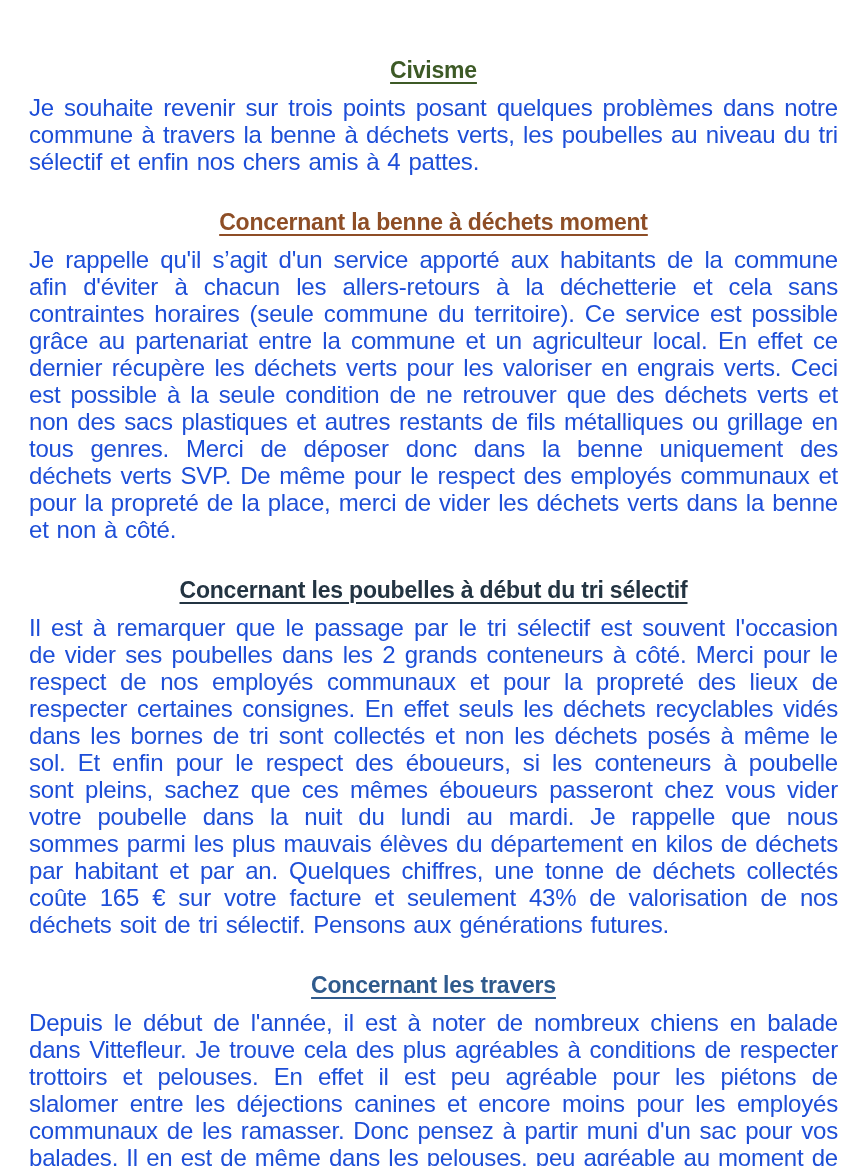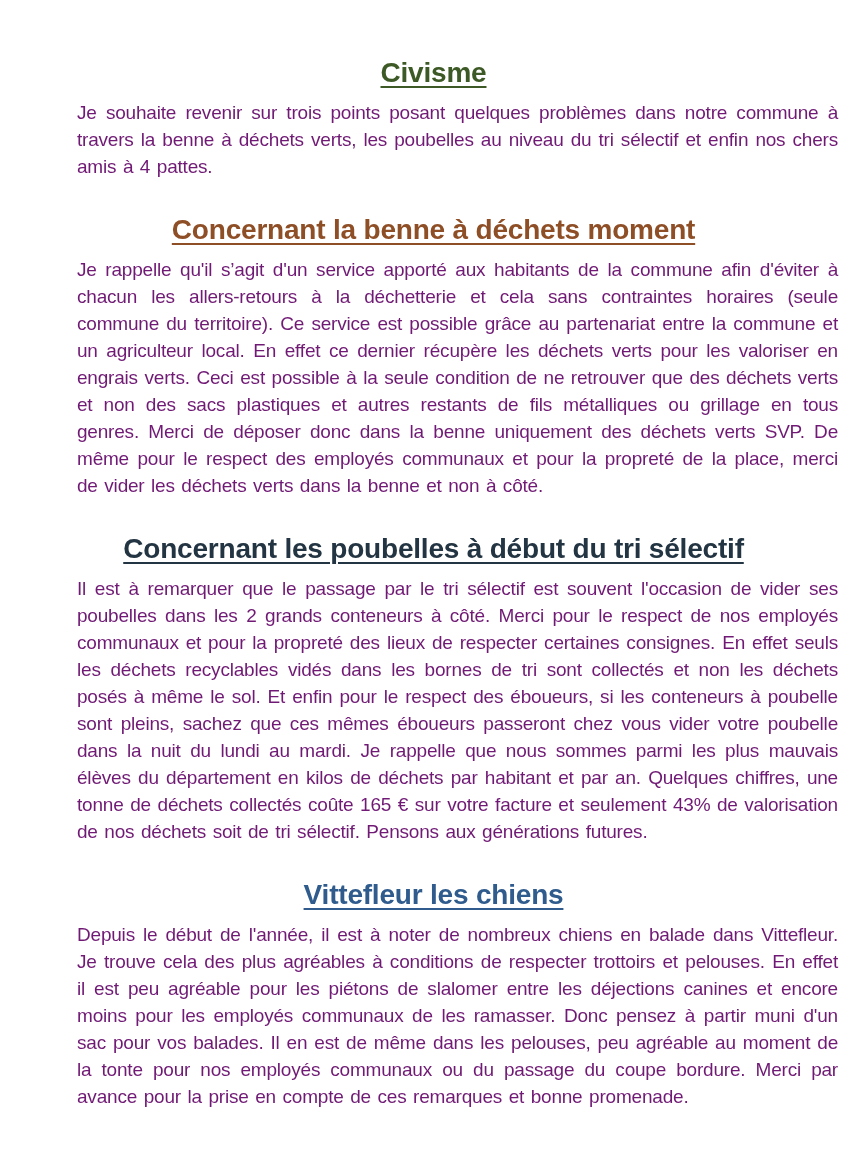--- a/index.html
+++ b/index.html
@@ -11,39 +11,38 @@
   }
   .page {
     width: 867px;
     min-height: 1166px;
     background: #ffffff;
     padding: 57px 29px 40px 29px;
   }
   .doc-section { margin: 0; }
   .heading {
     text-align: center;
-    font-size: 28px;
+    font-size: 23px;
     font-weight: 700;
     letter-spacing: -0.2px;
     text-decoration: underline;
     text-decoration-thickness: 2px;
     text-underline-offset: 4px;
     margin-bottom: 10px;
   }
   .doc-section + .doc-section .heading {
     margin-top: 34px;
   }
   .body-text {
-    font-size: 19px;
+    font-size: 24px;
     line-height: 27px;
     letter-spacing: -0.2px;
     word-spacing: 1.5px;
     text-align: justify;
-    color: #701a75;
-    margin-left: 48px;
+    color: #1d4ed8;
   }
 </style>
 </head>
 <body>
 
 <div class="page">
 
   <section class="doc-section">
     <h1 class="heading" style="color: rgb(61, 90, 38);">Civisme</h1>
     <p class="body-text">Je souhaite revenir sur trois points posant quelques problèmes dans notre commune à travers la benne à déchets verts, les poubelles au niveau du tri sélectif et enfin nos chers amis à 4 pattes.</p>
@@ -53,17 +52,17 @@
     <h1 class="heading" style="color: rgb(142, 78, 38);">Concernant la benne à déchets moment</h1>
     <p class="body-text">Je rappelle qu'il s’agit d'un service apporté aux habitants de la commune afin d'éviter à chacun les allers-retours à la déchetterie et cela sans contraintes horaires (seule commune du territoire). Ce service est possible grâce au partenariat entre la commune et un agriculteur local. En effet ce dernier récupère les déchets verts pour les valoriser en engrais verts. Ceci est possible à la seule condition de ne retrouver que des déchets verts et non des sacs plastiques et autres restants de fils métalliques ou grillage en tous genres. Merci de déposer donc dans la benne uniquement des déchets verts SVP. De même pour le respect des employés communaux et pour la propreté de la place, merci de vider les déchets verts dans la benne et non à côté.</p>
   </section>
 
   <section class="doc-section">
     <h1 class="heading" style="color: rgb(35, 52, 66);">Concernant les poubelles à début du tri sélectif</h1>
     <p class="body-text">Il est à remarquer que le passage par le tri sélectif est souvent l'occasion de vider ses poubelles dans les 2 grands conteneurs à côté. Merci pour le respect de nos employés communaux et pour la propreté des lieux de respecter certaines consignes. En effet seuls les déchets recyclables vidés dans les bornes de tri sont collectés et non les déchets posés à même le sol. Et enfin pour le respect des éboueurs, si les conteneurs à poubelle sont pleins, sachez que ces mêmes éboueurs passeront chez vous vider votre poubelle dans la nuit du lundi au mardi. Je rappelle que nous sommes parmi les plus mauvais élèves du département en kilos de déchets par habitant et par an. Quelques chiffres, une tonne de déchets collectés coûte 165 € sur votre facture et seulement 43% de valorisation de nos déchets soit de tri sélectif. Pensons aux générations futures.</p>
   </section>
 
   <section class="doc-section">
-    <h1 class="heading" style="color: rgb(47, 91, 141);">Vittefleur les chiens</h1>
+    <h1 class="heading" style="color: rgb(47, 91, 141);">Concernant les travers</h1>
     <p class="body-text">Depuis le début de l'année, il est à noter de nombreux chiens en balade dans Vittefleur. Je trouve cela des plus agréables à conditions de respecter trottoirs et pelouses. En effet il est peu agréable pour les piétons de slalomer entre les déjections canines et encore moins pour les employés communaux de les ramasser. Donc pensez à partir muni d'un sac pour vos balades. Il en est de même dans les pelouses, peu agréable au moment de la tonte pour nos employés communaux ou du passage du coupe bordure. Merci par avance pour la prise en compte de ces remarques et bonne promenade.</p>
   </section>
 
 </div>
 
 </body></html>

